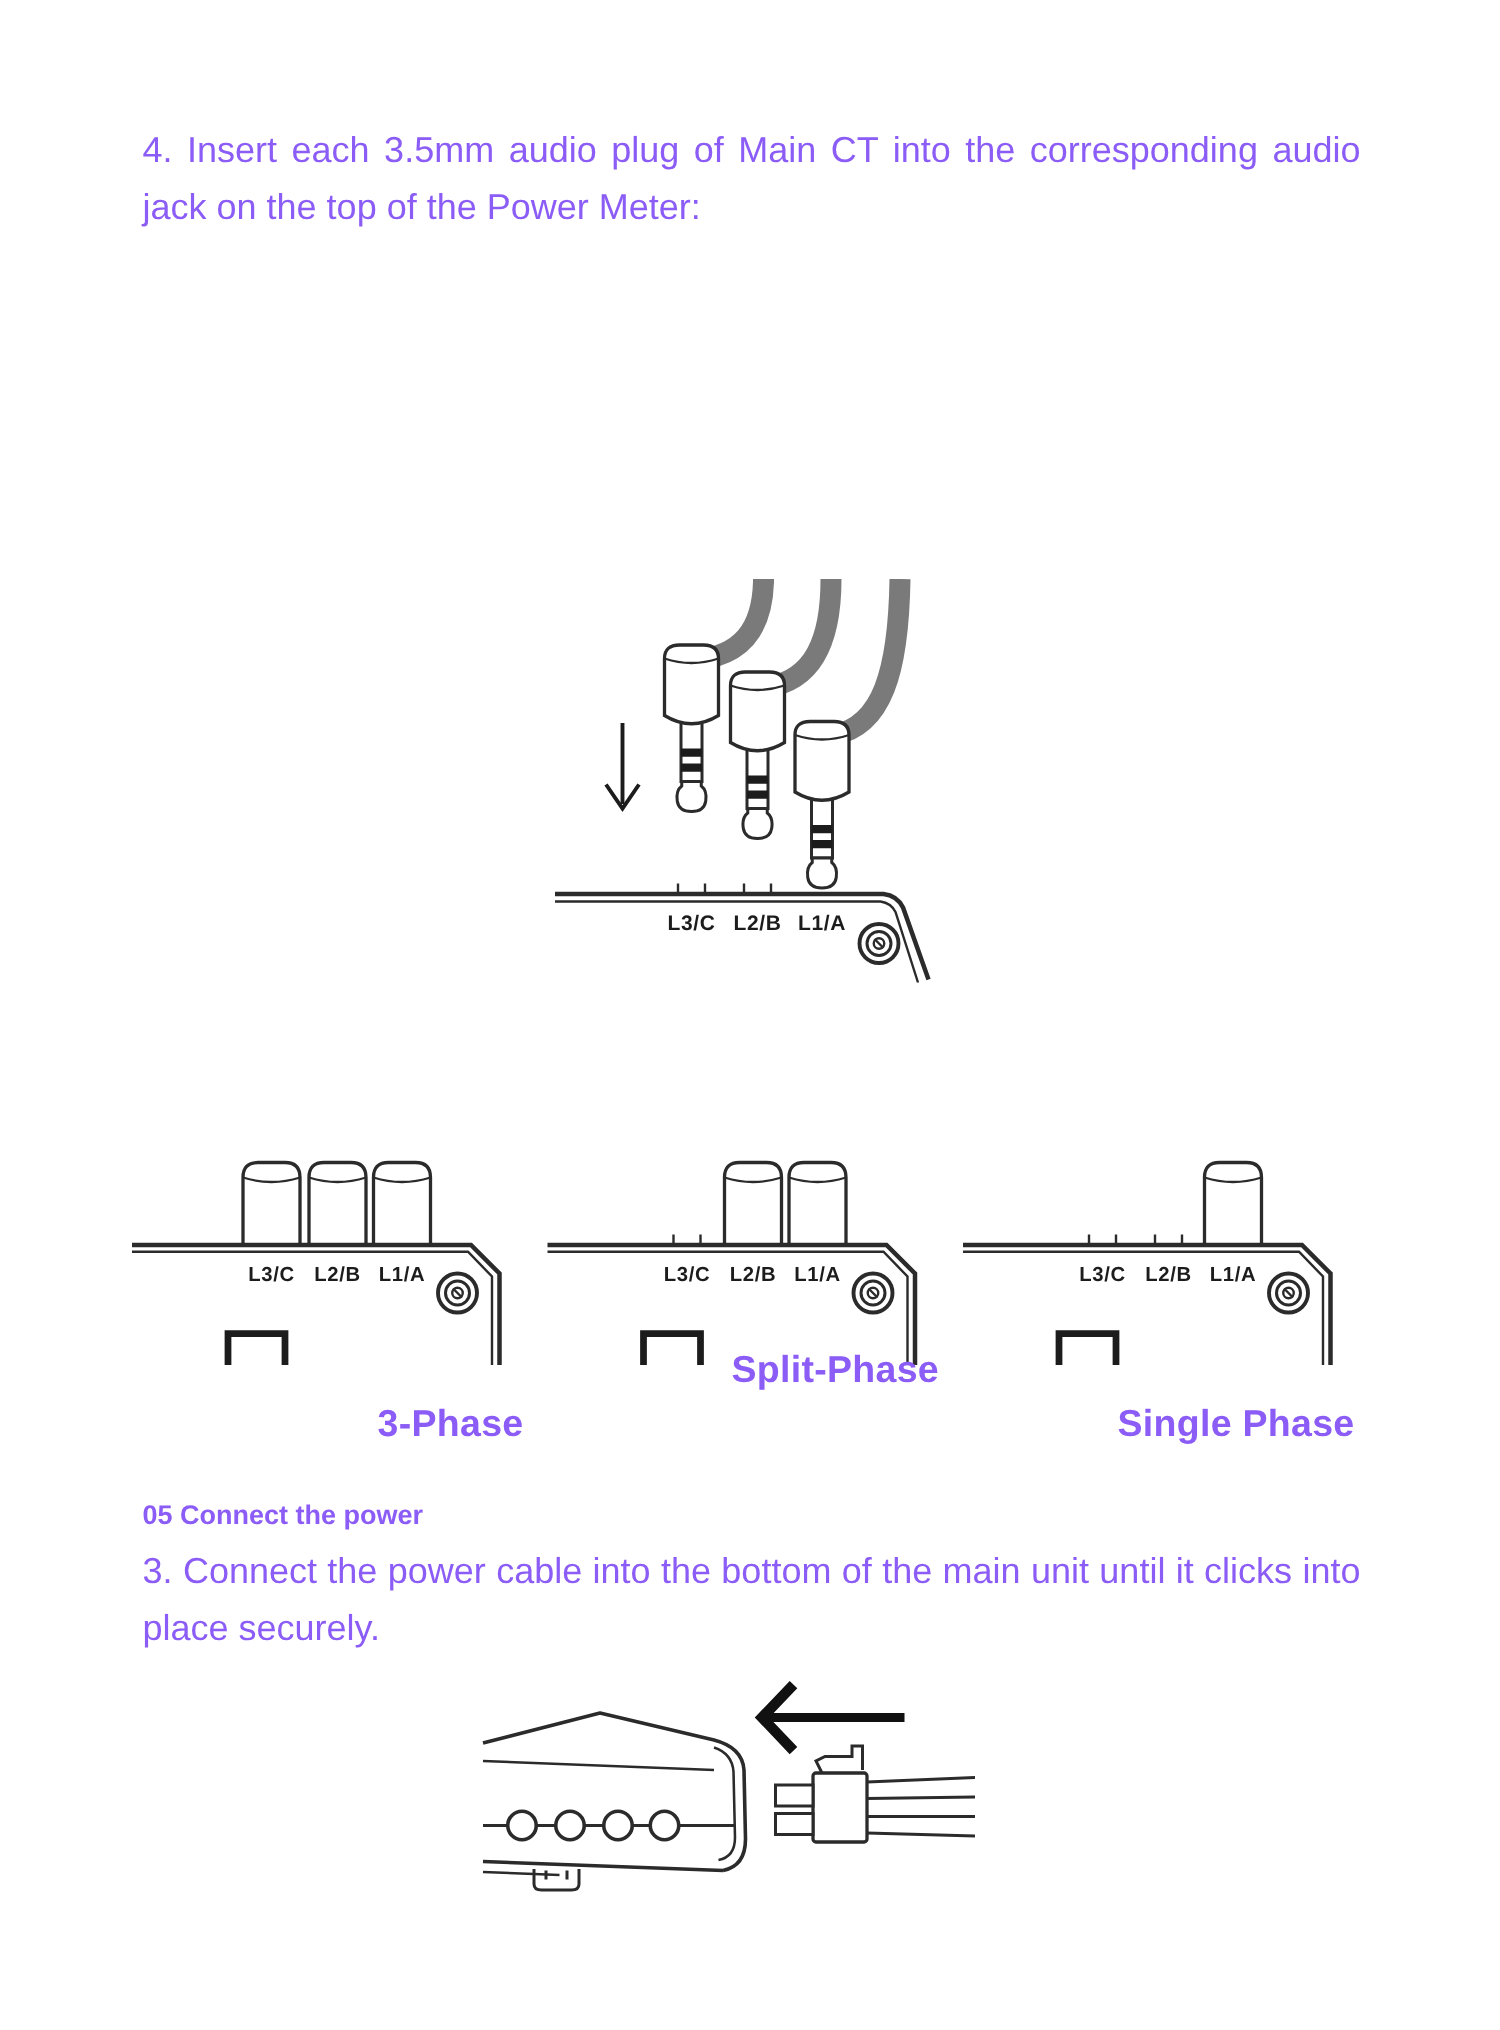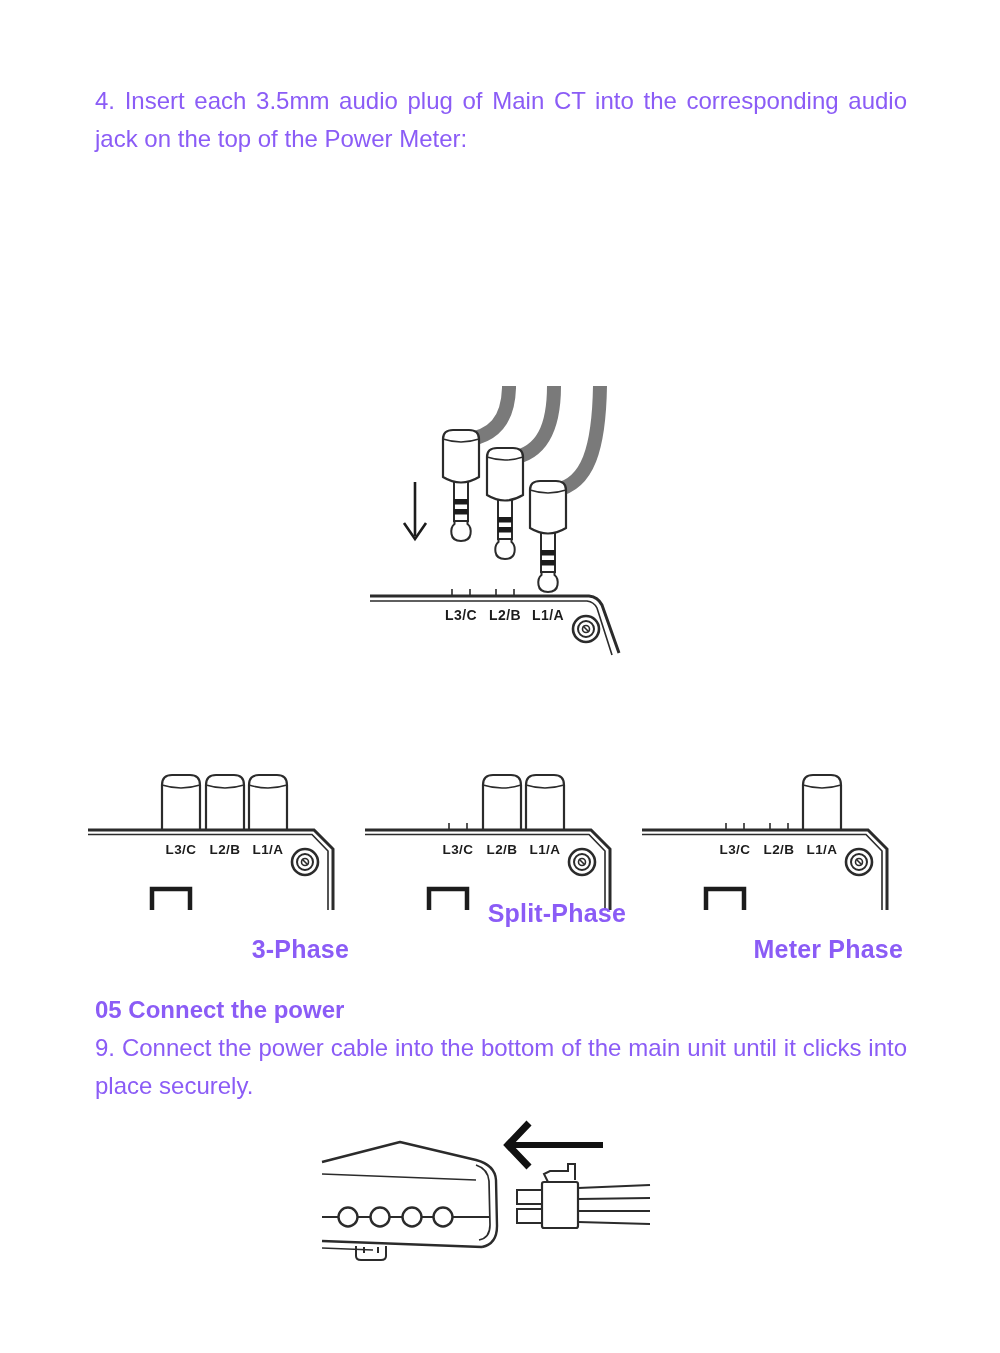--- a/index.html
+++ b/index.html
@@ -8,21 +8,21 @@
     font-family:"Liberation Sans", sans-serif; color:#8b5cf6; overflow:hidden;
   }
   .textblock { position:absolute; left:95px; width:812px; }
   .textblock p { margin:0; font-size:24px; line-height:38px; text-align:justify; text-justify:inter-word; }
   .bullet .dot { display:inline-block; width:30px; font-size:20px; }
   .fig { position:absolute; }
   .caption {
     position:absolute; width:250px; text-align:right;
     font-size:25px; font-weight:700; line-height:34px; letter-spacing:0.2px;
   }
-  .heading { position:absolute; left:95px; width:812px; font-size:24px; font-weight:700; line-height:38px; }
+  .heading { position:absolute; left:95px; width:812px; font-size:18px; font-weight:700; line-height:38px; }
   svg text {
     font-family:"Liberation Sans", sans-serif; font-size:13.5px; font-weight:600;
     letter-spacing:0.4px; fill:#1c1c1c;
   }
   svg.big text { font-size:14px; }
 </style>
 </head>
 <body>
 
 <div class="page">
@@ -123,25 +123,25 @@
       <path d="M 2 61.5 L 226 61.5 L 242 78 L 242 137" stroke-width="1.6"></path>
       <use href="#slotmark" x="95" y="57"></use>
       <use href="#slotmark" x="139" y="57"></use>
     </g>
     <use href="#screw" x="219" y="89"></use>
     <path d="M 66 137 L 66 116 L 104 116 L 104 137" fill="none" stroke="#1c1c1c" stroke-width="4.5"></path>
     <text x="95" y="81" text-anchor="middle">L3/C</text>
     <text x="139" y="81" text-anchor="middle">L2/B</text>
     <text x="182" y="81" text-anchor="middle">L1/A</text>
   </svg>
-  <div class="caption" style="left:653px; top:932px">Meter Phase</div>
+  <div class="caption" style="left:653px; top:932px">Single Phase</div>
 
   <div class="heading" style="top:991px">05 Connect the power</div>
   <section class="textblock" style="top:1029px">
-    <p>9. Connect the power cable into the bottom of the main unit until it clicks into place securely.</p>
+    <p>3. Connect the power cable into the bottom of the main unit until it clicks into place securely.</p>
   </section>
 
   <svg class="fig" style="left:318px; top:1108px" width="340" height="165" viewBox="0 0 340 165">
     <g fill="none" stroke="#2b2b2b" stroke-width="2.4" stroke-linejoin="round">
       <path d="M 4 54 L 82 34 L 158 52 Q 177 57 178 72 L 179 118 Q 179 136 164 139"></path>
       <path d="M 158 57 Q 170 61 171 73 L 172 117 Q 172 130 161 132" stroke-width="1.7"></path>
       <path d="M 4 66 L 158 72" stroke-width="1.7"></path>
       <line x1="4" y1="109" x2="172" y2="109" stroke-width="2"></line>
       <path d="M 4 133 L 164 139"></path>
       <path d="M 4 140 L 55 142" stroke-width="1.7"></path>

